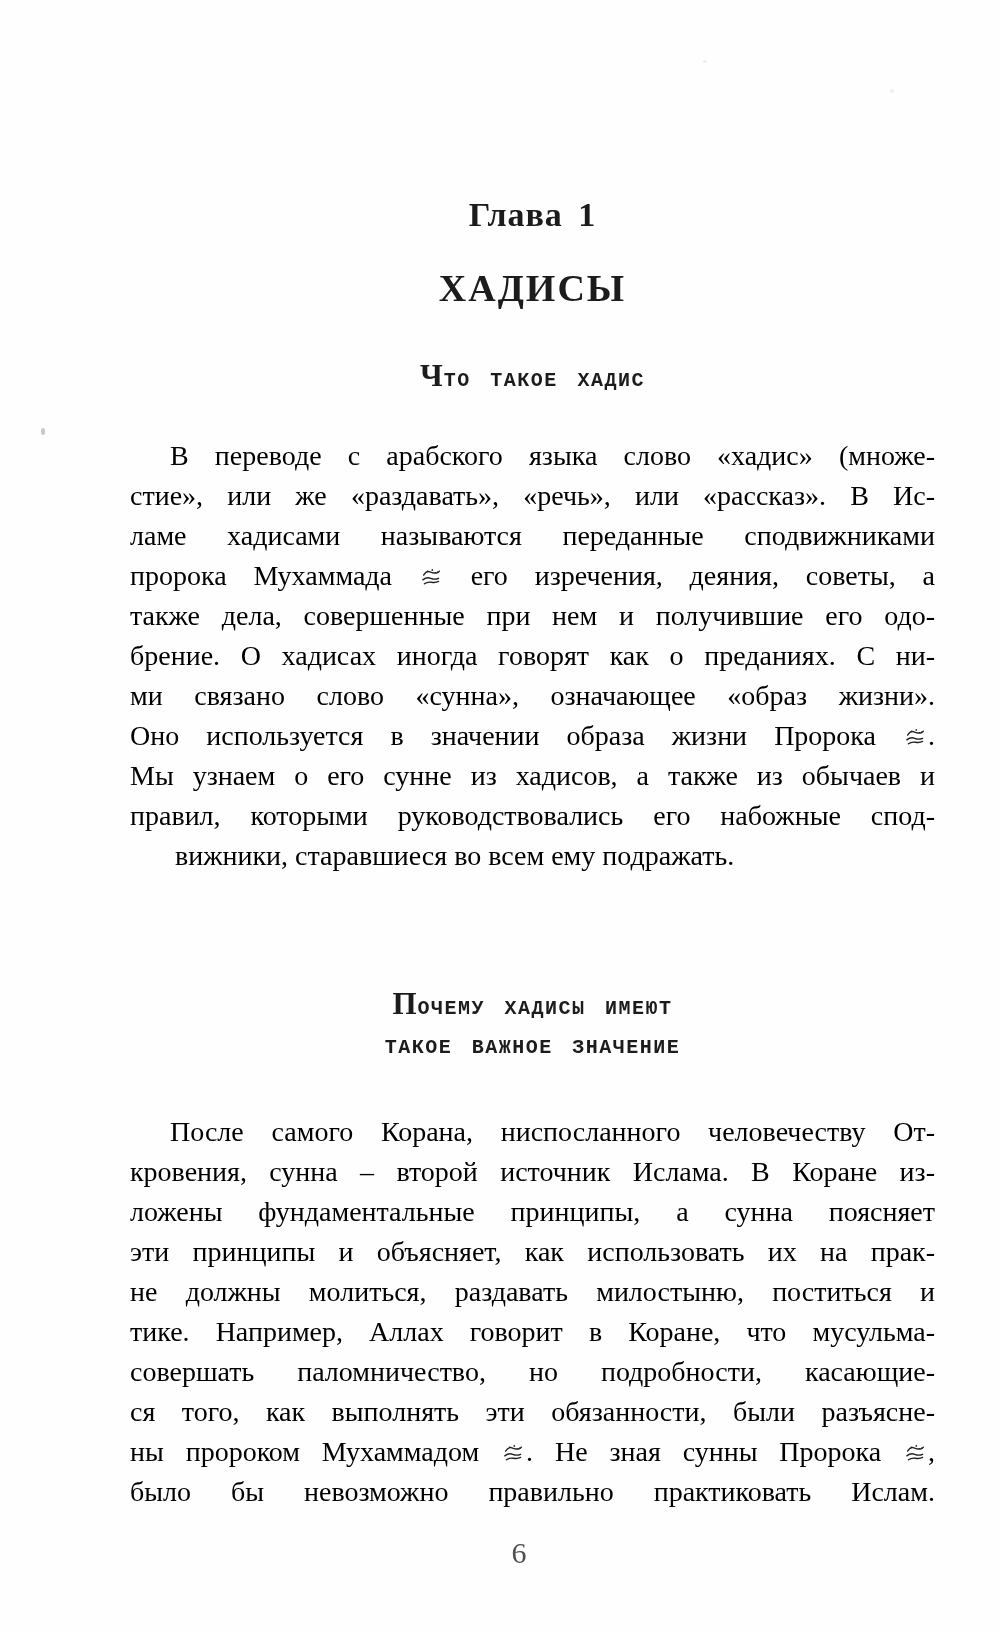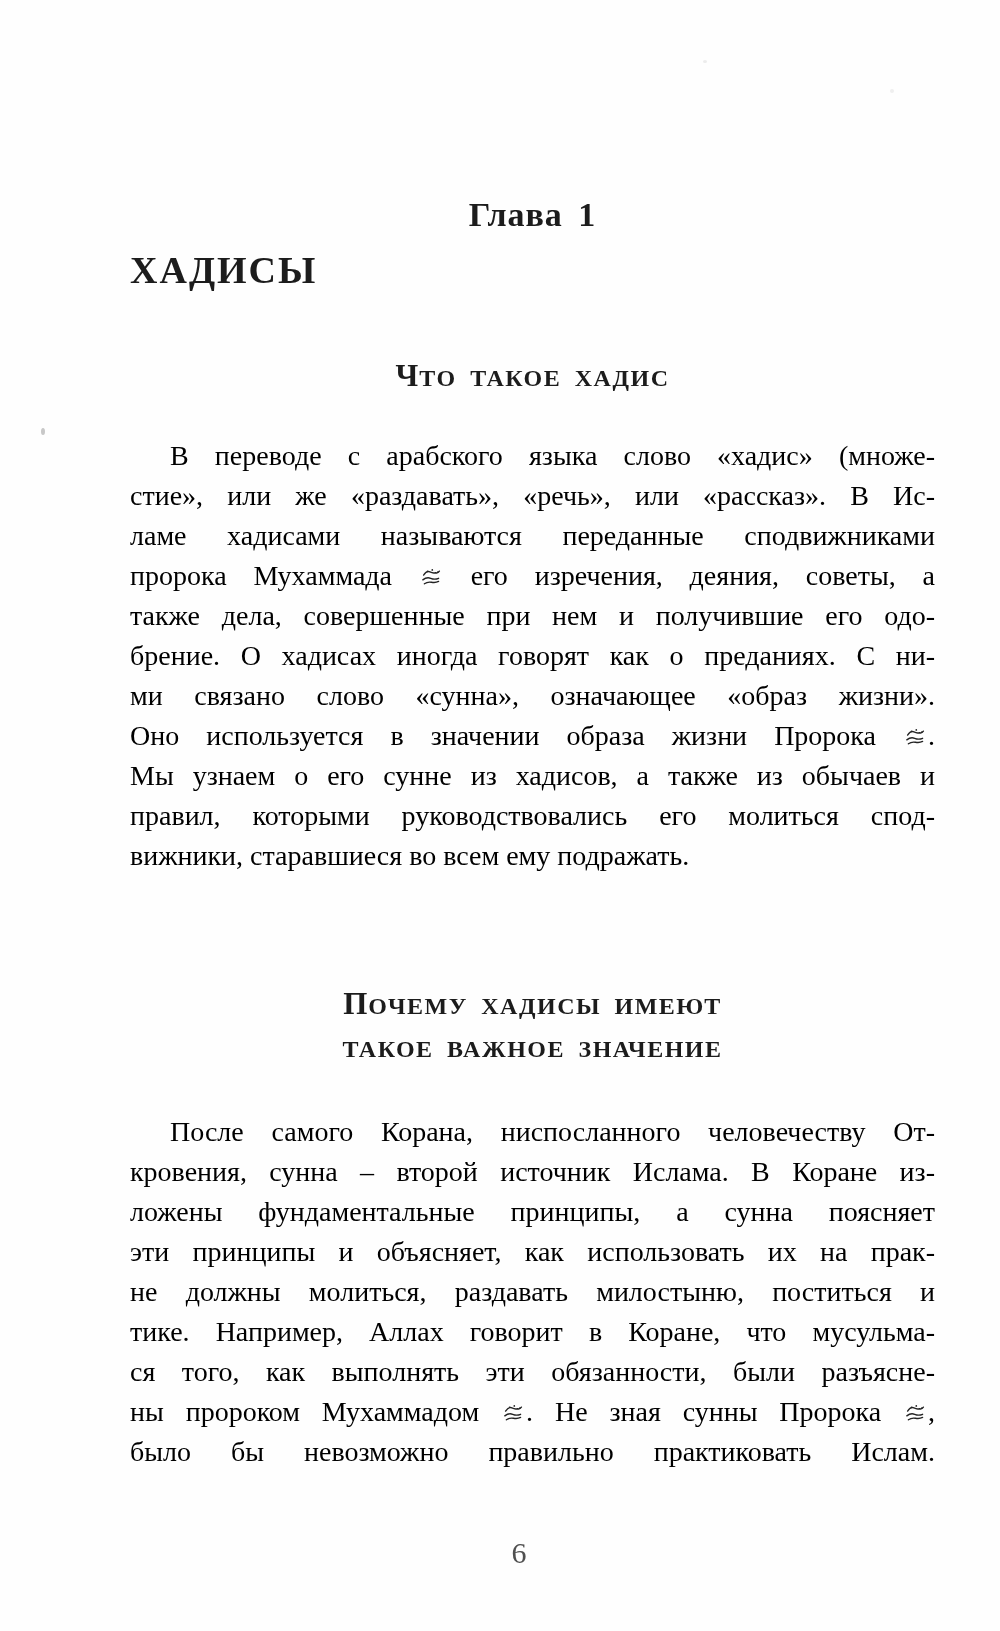--- a/index.html
+++ b/index.html
@@ -22,44 +22,45 @@
     left: 130px;
     width: 805px;
     text-align: center;
     font-size: 34px;
     font-weight: bold;
     letter-spacing: 1px;
     word-spacing: 6px;
   }
   .chapter-title {
     position: absolute;
-    top: 248px;
+    top: 266px;
     left: 130px;
     width: 805px;
-    text-align: left;
+    text-align: center;
     font-size: 38px;
     font-weight: bold;
     letter-spacing: 2px;
   }
   .sec-heading {
     position: absolute;
     left: 130px;
     width: 805px;
     text-align: center;
     font-weight: bold;
     white-space: nowrap;
   }
   .sec-heading .initial {
     font-size: 31px;
     letter-spacing: 1px;
   }
   .sec-heading .smallcaps {
-    font-size: 24px;
+    font-size: 20px;
     letter-spacing: 1.5px;
     word-spacing: 6px;
+    font-family: Liberation Mono, monospace;
   }
   .heading-1 { top: 358px; }
   .heading-2a { top: 986px; }
   .heading-2b { top: 1036px; }
   .para {
     position: absolute;
     left: 130px;
     width: 805px;
     font-size: 28px;
     line-height: 40px;
@@ -67,21 +68,21 @@
   }
   .para-1 { top: 436px; }
   .para-2 { top: 1112px; }
   .line {
     text-align: justify;
     text-align-last: justify;
     height: 40px;
     overflow: visible;
   }
   .line.first { text-indent: 40px; }
-  .para-1 .line.last { text-align-last: left; }
+  .para-1 .line.last { text-align-last: left; margin-left: 45px; }
   .pbuh {
     display: inline-block;
     width: 21px;
     height: 19px;
     vertical-align: -2px;
     margin: 0 2px;
   }
   .page-number {
     position: absolute;
     top: 1536px;
@@ -140,35 +141,36 @@
             <path d="M2 15q5-4 10-2t10 0"></path>
             <path d="M4 20q4-3 9-2t9-1"></path>
           </g>
           <g fill="#232323">
             <circle cx="8" cy="4" r="1"></circle>
             <circle cx="14" cy="2.5" r="1.1"></circle>
             <circle cx="21" cy="5" r="1"></circle>
           </g>
         </svg>.</div>
       <div class="line">Мы узнаем о его сунне из хадисов, а также из обычаев и</div>
-      <div class="line">правил, которыми руководствовались его молиться спод-</div>
+      <div class="line">правил, которыми руководствовались его набожные спод-</div>
       <div class="line last">вижники, старавшиеся во всем ему подражать.</div>
     </div>
 
   <div class="sec-heading heading-2a"><span class="initial">П</span><span class="smallcaps">ОЧЕМУ ХАДИСЫ ИМЕЮТ</span></div>
 
   <div class="sec-heading heading-2b"><span class="smallcaps">ТАКОЕ ВАЖНОЕ ЗНАЧЕНИЕ</span></div>
 
   <div class="para para-2">
       <div class="line first">После самого Корана, ниспосланного человечеству От-</div>
       <div class="line">кровения, сунна – второй источник Ислама. В Коране из-</div>
       <div class="line">ложены фундаментальные принципы, а сунна поясняет</div>
       <div class="line">эти принципы и объясняет, как использовать их на прак-</div>
       <div class="line">не должны молиться, раздавать милостыню, поститься и</div>
       <div class="line">тике. Например, Аллах говорит в Коране, что мусульма-</div>
+      <div class="line">совершать паломничество, но подробности, касающие-</div>
       <div class="line">ся того, как выполнять эти обязанности, были разъясне-</div>
       <div class="line">ны пророком Мухаммадом <svg class="pbuh" viewBox="0 0 26 24" xmlns="http://www.w3.org/2000/svg">
           <g fill="none" stroke="#232323" stroke-width="1.7" stroke-linecap="round">
             <path d="M3 9q4-6 8-4t7 1q3 1 5-2"></path>
             <path d="M2 15q5-4 10-2t10 0"></path>
             <path d="M4 20q4-3 9-2t9-1"></path>
           </g>
           <g fill="#232323">
             <circle cx="8" cy="4" r="1"></circle>
             <circle cx="14" cy="2.5" r="1.1"></circle>

